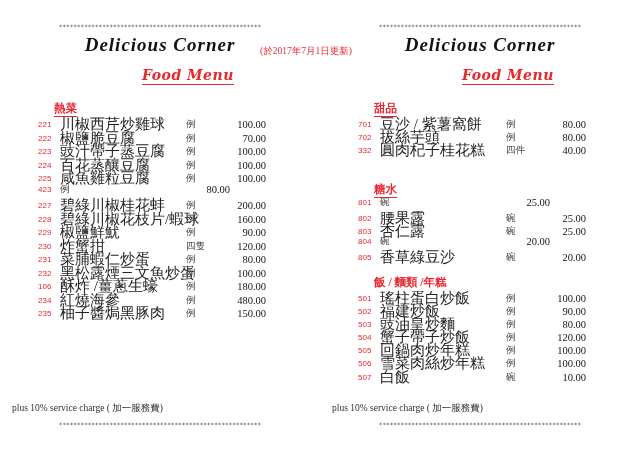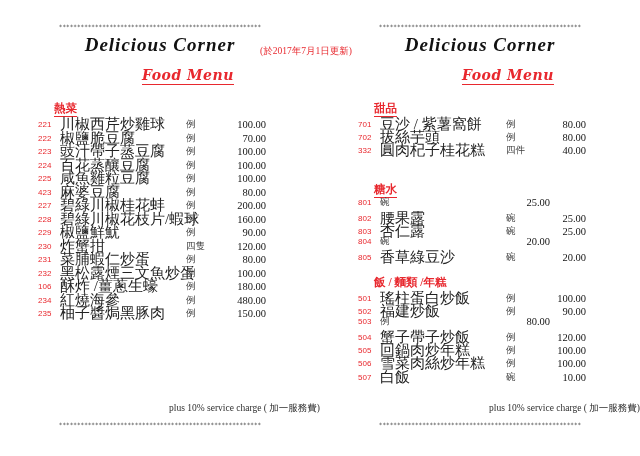--- a/index.html
+++ b/index.html
@@ -65,22 +65,22 @@
     grid-template-columns: 22px 126px 44px 1fr;
     height: 13.5px; align-items: center;
   }
   .page.right .item-row { height: 13.2px; }
   .item-no   { color: #e8282e; font-size: 8px; font-family: "Liberation Sans", sans-serif; }
   .item-name { font-size: 15px; color: #222; white-space: nowrap; overflow: visible; }
   .item-unit { font-size: 9.5px; color: #3c3c3c; }
   .item-price{ font-size: 10.5px; color: #141414; text-align: right; white-space: nowrap; }
 
   .page-footer {
-    position: absolute; top: 402px; left: 0; width: 100%;
-    text-align: right; font-size: 9.5px; color: #2e2e2e;
+    position: absolute; top: 402px; left: 12px; width: 100%;
+    text-align: left; font-size: 9.5px; color: #2e2e2e;
     white-space: nowrap;
   }
 </style>
 </head>
 <body>
 
 <div class="canvas">
 
   <div class="page left">
     <div class="stars top">********************************************************</div>
@@ -114,21 +114,20 @@
             <span class="item-price">100.00</span>
           </div>
           <div class="item-row">
             <span class="item-no">225</span>
             <span class="item-name">咸魚雞粒豆腐</span>
             <span class="item-unit">例</span>
             <span class="item-price">100.00</span>
           </div>
           <div class="item-row">
             <span class="item-no">423</span>
-            <span class="item-name">麻婆豆腐</span>
             <span class="item-unit">例</span>
             <span class="item-price">80.00</span>
           </div>
           <div class="item-row">
             <span class="item-no">227</span>
             <span class="item-name">碧綠川椒桂花蚌</span>
             <span class="item-unit">例</span>
             <span class="item-price">200.00</span>
           </div>
           <div class="item-row">
@@ -251,20 +250,21 @@
             <span class="item-price">100.00</span>
           </div>
           <div class="item-row">
             <span class="item-no">502</span>
             <span class="item-name">福建炒飯</span>
             <span class="item-unit">例</span>
             <span class="item-price">90.00</span>
           </div>
           <div class="item-row">
             <span class="item-no">503</span>
+            <span class="item-name">豉油皇炒麵</span>
             <span class="item-unit">例</span>
             <span class="item-price">80.00</span>
           </div>
           <div class="item-row">
             <span class="item-no">504</span>
             <span class="item-name">蟹子帶子炒飯</span>
             <span class="item-unit">例</span>
             <span class="item-price">120.00</span>
           </div>
           <div class="item-row">

